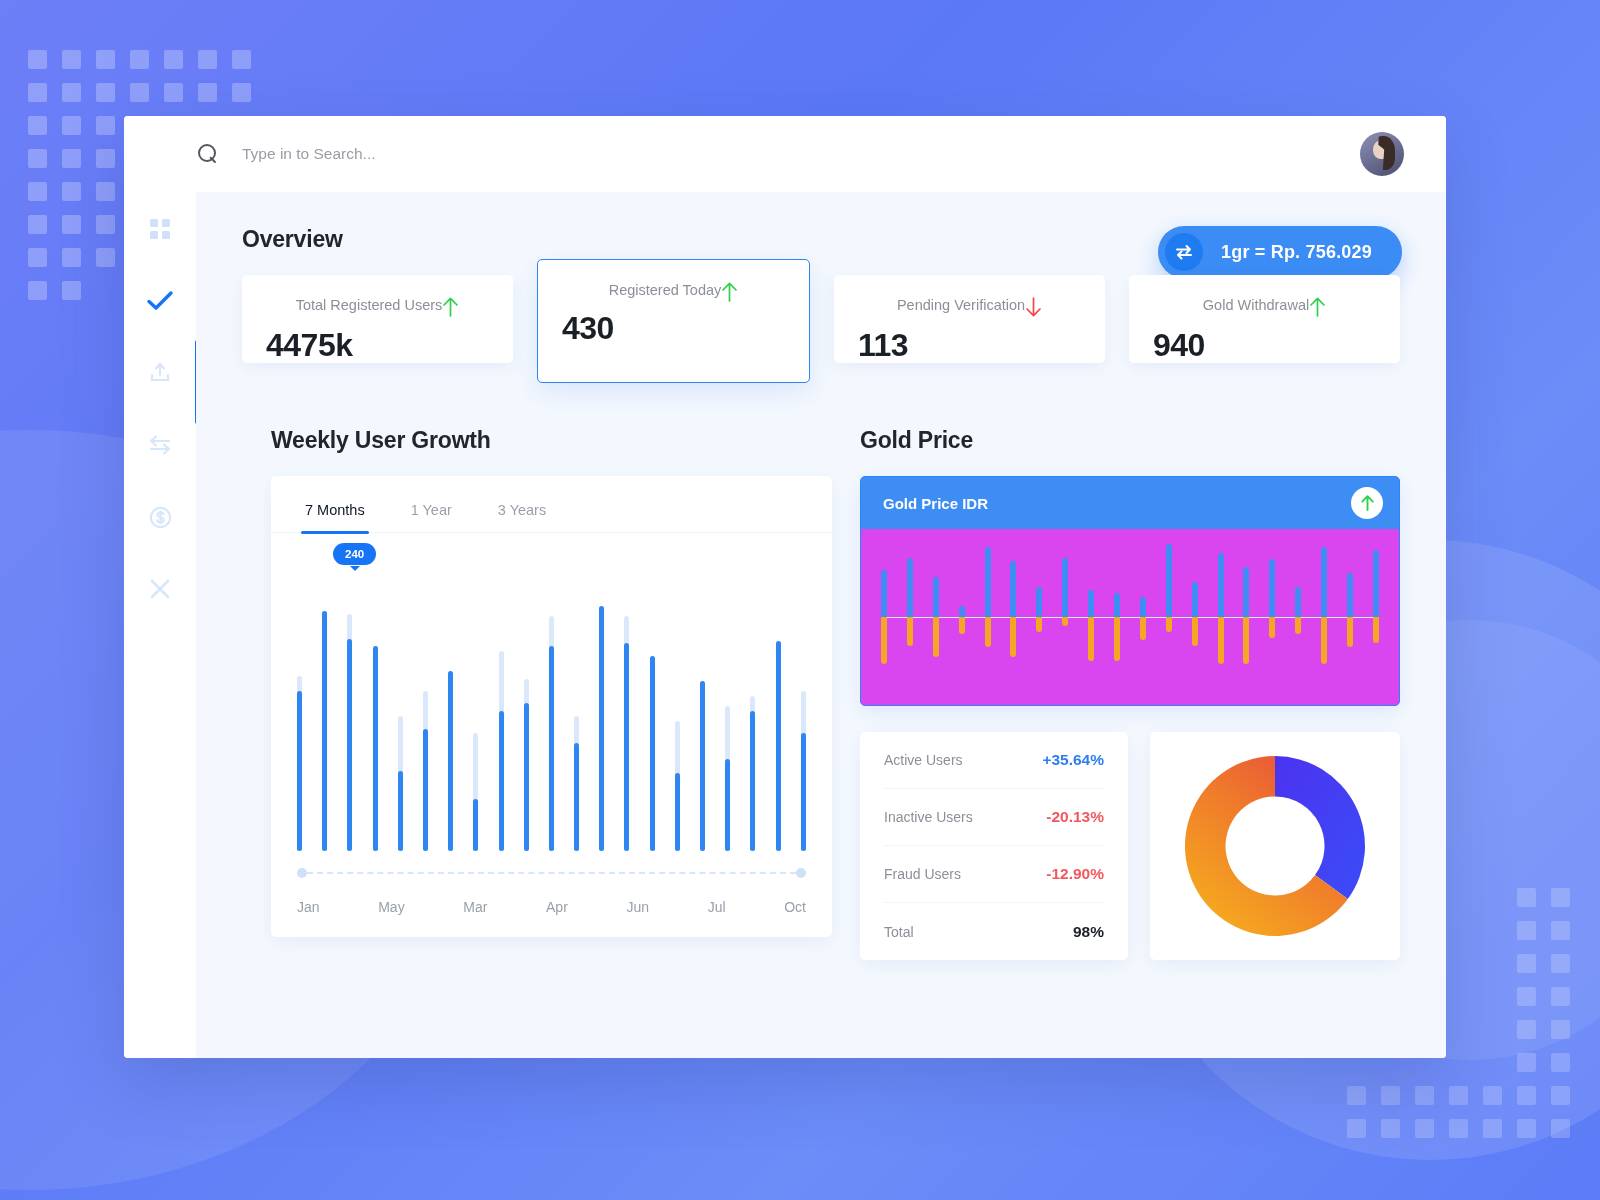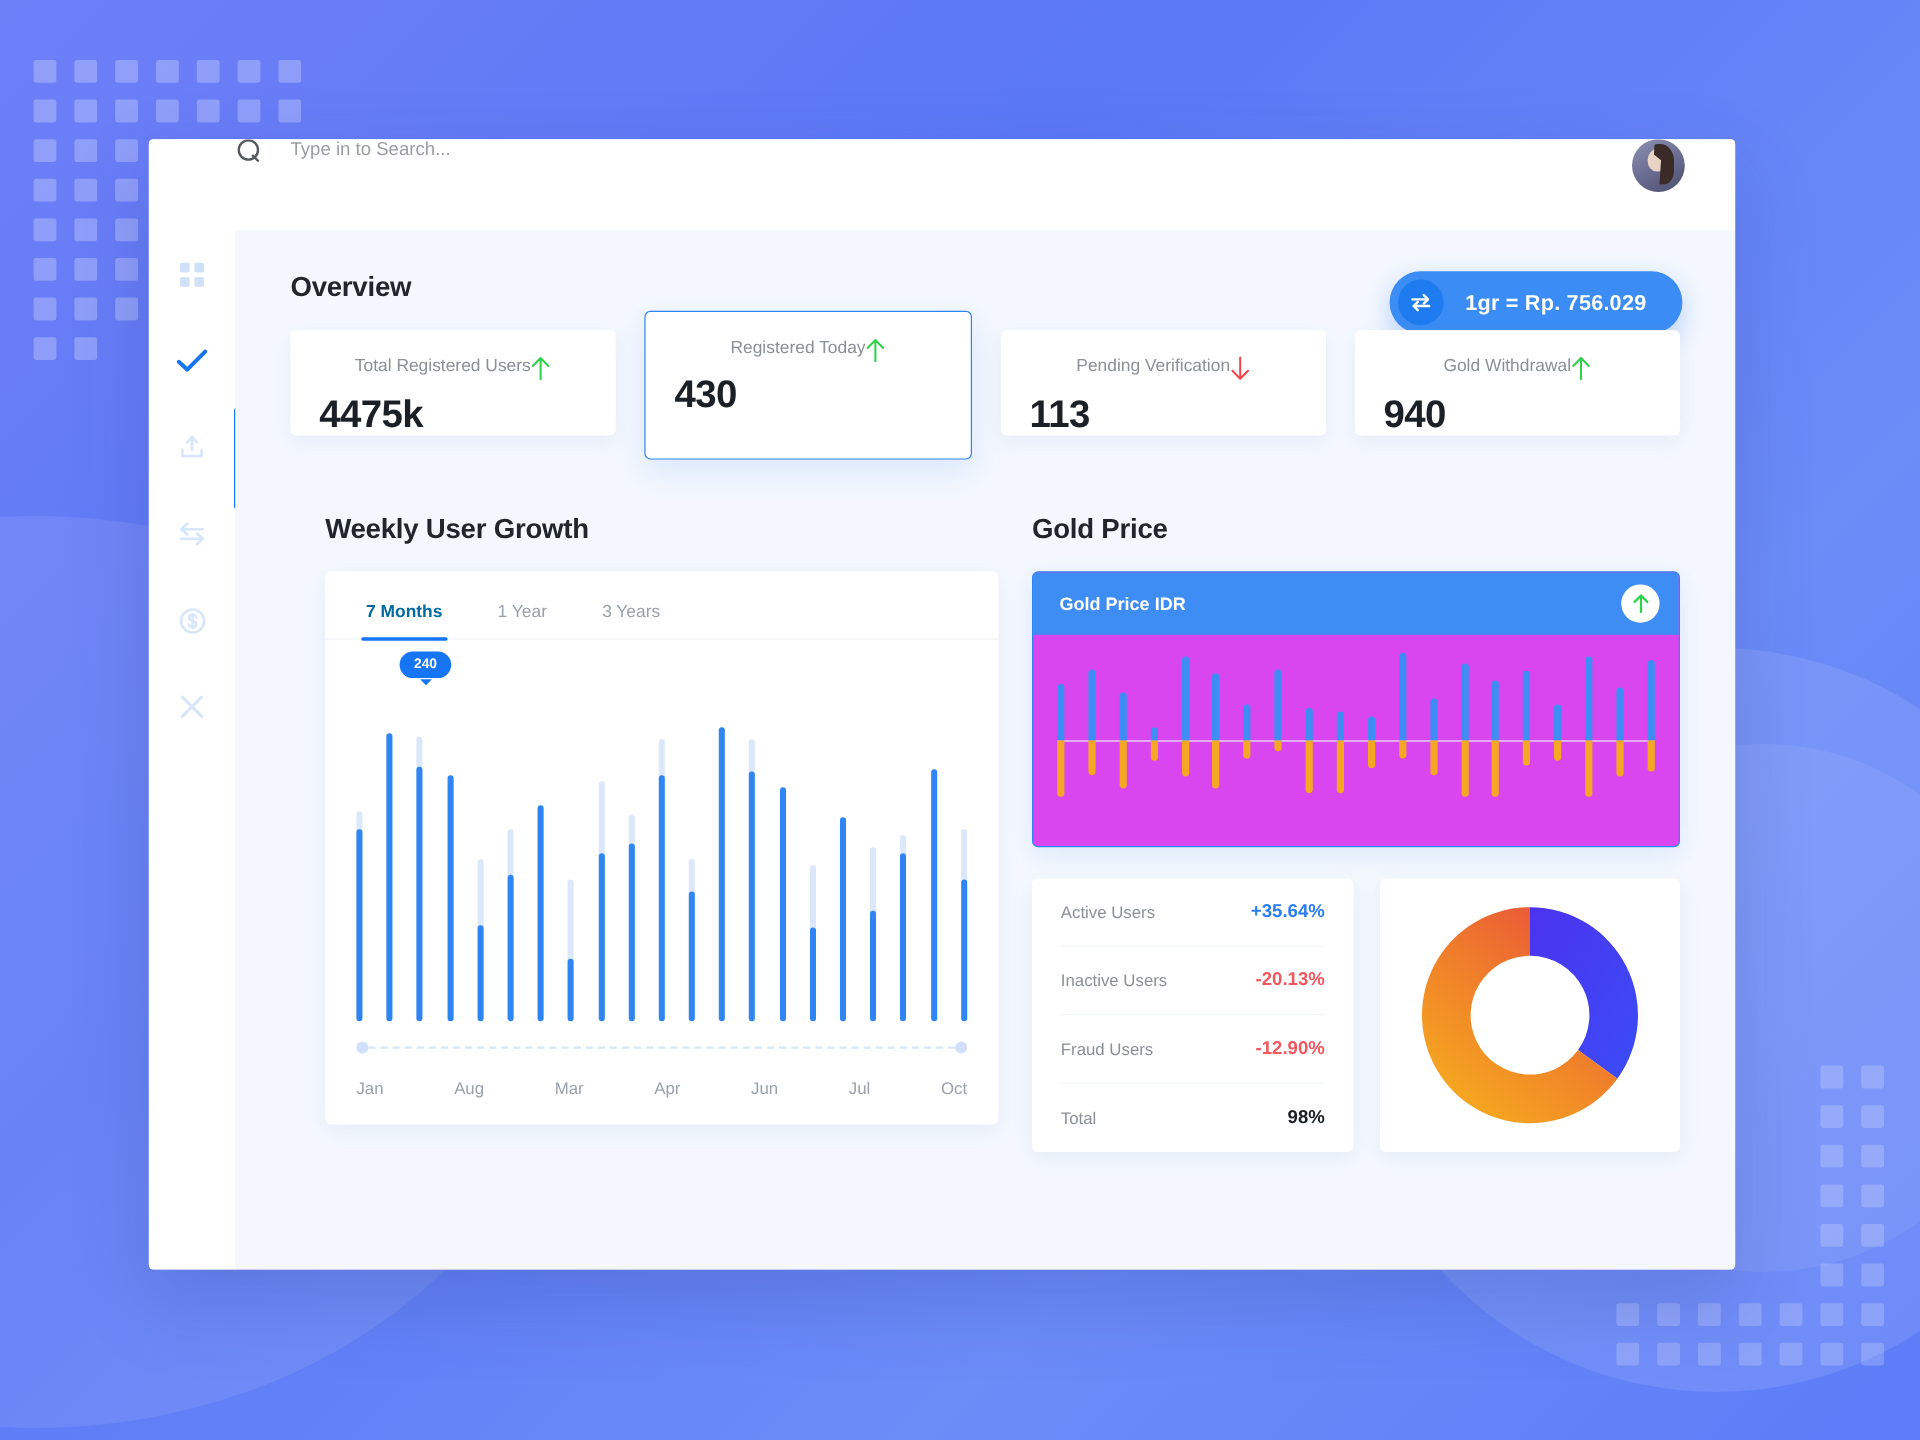--- a/index.html
+++ b/index.html
@@ -28,21 +28,21 @@
            grid-auto-rows:33px; direction:rtl; }
   #dg-br i { width:19px; height:19px; background:rgba(255,255,255,.20); }
 
   
   .window { position:absolute; left:124px; top:116px; width:1322px; height:942px;
             background:#fff; border-radius:4px;
             box-shadow:0 26px 64px rgba(40,60,140,.22); overflow:hidden;
             display:flex; flex-direction:column; }
 
   
-  .topbar { height:76px; background:#fff; display:flex; align-items:flex-start;
+  .topbar { height:76px; background:#fff; display:flex; align-items:center;
             padding:0 42px 0 60px; flex:0 0 76px; }
   .search-icon { width:20px; height:20px; position:relative; flex:0 0 20px;
                  margin-right:24px; margin-left:14px; }
   .search-icon::before { content:""; position:absolute; left:0; top:0;
       width:14px; height:14px; border:2px solid #55585e; border-radius:50%; }
   .search-icon::after { content:""; position:absolute; left:12px; top:12px;
       width:8px; height:2px; background:#55585e; border-radius:2px;
       transform:rotate(45deg); transform-origin:left center; }
   .search-input { border:none; outline:none; flex:1; font-size:15.5px;
                   color:#55585e; font-family:"Liberation Sans", sans-serif;
@@ -108,21 +108,21 @@
   .col-right { flex:1; min-width:0; }
 
   .panel { background:#fff; border-radius:5px;
            box-shadow:0 5px 18px rgba(90,120,190,.09); }
 
   
   .tabs { display:flex; gap:46px; padding:26px 34px 0 34px;
           border-bottom:1.5px solid #eef2f8; }
   .tab { font-size:14.5px; color:#9aa0ab; padding-bottom:14px;
          cursor:pointer; position:relative; }
-  .tab.active { color:#0369a1; font-weight:700; }
+  .tab.active { color:#0f172a; font-weight:400; }
   .tab.active::after { content:""; position:absolute; left:-4px; right:-4px;
      bottom:-1.5px; height:3px; background:#1675f5; border-radius:2px; }
 
   .growth-body { padding:16px 26px 0 26px; height:404px; position:relative; }
   .tooltip { position:absolute; left:62px; top:10px; background:#1675f5;
              color:#fff; font-size:11.5px; font-weight:700; padding:5px 12px;
              border-radius:11px; }
   .tooltip::after { content:""; position:absolute; left:50%; margin-left:-5px;
      bottom:-6px; border:5px solid transparent; border-top-color:#1675f5;
      border-bottom:0; }
@@ -486,21 +486,21 @@
                     <div class="bar-fill" style="height: 118px; background: rgb(47, 134, 242);"></div>
                   </div>
                 </div>
               <div class="slider">
                 <span class="knob"></span>
                 <span class="track"></span>
                 <span class="knob"></span>
               </div>
               <div class="months" id="growth-months">
                   <span>Jan</span>
-                  <span>Aug</span>
+                  <span>May</span>
                   <span>Mar</span>
                   <span>Apr</span>
                   <span>Jun</span>
                   <span>Jul</span>
                   <span>Oct</span>
                 </div>
             </div>
           </div>
         </div>
 

